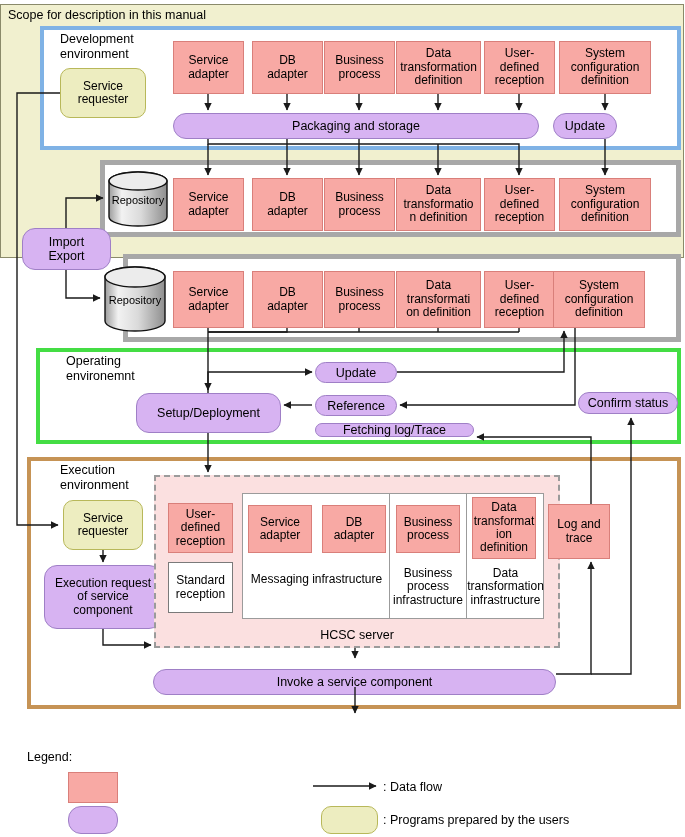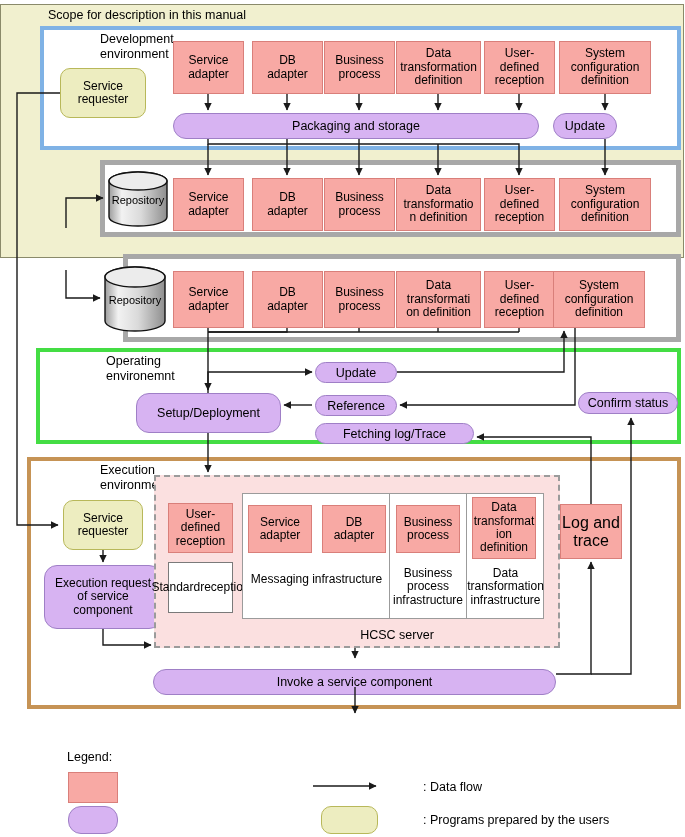--- a/index.html
+++ b/index.html
@@ -17,21 +17,21 @@
   .hcsc{background:#fbe0e0;border:2px dashed #9b9b9b;}
   .infra{background:#ffffff;border:1px solid #9b9b9b;}
   .infra-div{background:#9b9b9b;}
 
   
   .data-box{background:#f8a9a4;border:1px solid #d97f7a;color:#000;}
   .op-box{background:#d7b3f2;border:1px solid #9f7fc6;border-radius:13px;color:#000;}
   .user-box{background:#ededc0;border:1px solid #b8b85a;border-radius:10px;color:#000;}
   .plain-box{background:#ffffff;border:1px solid #7a7a7a;color:#000;}
 
-  .lbl{position:absolute;color:#000;line-height:1.15;margin-left:40px;}
+  .lbl{position:absolute;color:#000;line-height:1.15;}
 
   
   .lg-swatch-data{background:#f8a9a4;border:1px solid #d97f7a;}
   .lg-swatch-op{background:#d7b3f2;border:1px solid #9f7fc6;border-radius:13px;}
   .lg-swatch-user{background:#ededc0;border:1px solid #b8b85a;border-radius:10px;}
 
   svg.overlay{position:absolute;left:0;top:0;width:685px;height:837px;pointer-events:none;}
   svg.cyl{overflow:visible;}
 </style>
 </head>
@@ -123,20 +123,24 @@
     <span>User-</span>
     <span>defined</span>
     <span>reception</span>
   </div>
   <div class="abs data-box ctr" style="left:559px;top:178px;width:92px;height:53px;flex-direction:column;font-size:12px;">
     <span>System</span>
     <span>configuration</span>
     <span>definition</span>
   </div>
 
+  <div class="abs op-box ctr" style="left:22px;top:228px;width:89px;height:42px;flex-direction:column;font-size:12.5px;">
+    <span>Import</span>
+    <span>Export</span>
+  </div>
 
   <div class="abs repoframe" style="left:123px;top:254px;width:558px;height:88px;"></div>
 
   <svg class="abs cyl" style="left:104px;top:266px;width:62px;height:66px;" viewBox="0 0 62 66">
     <defs>
       <linearGradient id="cylg2" x1="0" y1="0" x2="1" y2="0">
         <stop offset="0%" stop-color="#9d9d9d"></stop>
           <stop offset="22%" stop-color="#f2f2f2"></stop>
         <stop offset="55%" stop-color="#dadada"></stop>
           <stop offset="100%" stop-color="#8e8e8e"></stop>
@@ -181,21 +185,21 @@
 
   <div class="abs op-box ctr" style="left:136px;top:393px;width:145px;height:40px;font-size:12.5px;">
     <span>Setup/Deployment</span>
   </div>
   <div class="abs op-box ctr" style="left:315px;top:362px;width:82px;height:21px;font-size:12.5px;">
     <span>Update</span>
   </div>
   <div class="abs op-box ctr" style="left:315px;top:395px;width:82px;height:21px;font-size:12.5px;">
     <span>Reference</span>
   </div>
-  <div class="abs op-box ctr" style="left:315px;top:423px;width:159px;height:21px;font-size:12.5px;">
+  <div class="abs op-box ctr" style="left:315px;top:423px;width:159px;height:14px;font-size:12.5px;">
     <span>Fetching log/Trace</span>
   </div>
   <div class="abs op-box ctr" style="left:578px;top:392px;width:100px;height:22px;font-size:12.5px;">
     <span>Confirm status</span>
   </div>
 
   <div class="abs execenv" style="left:27px;top:457px;width:654px;height:252px;"></div>
   <div class="lbl" style="left:60px;top:463px;font-size:12.5px;">Execution</div>
   <div class="lbl" style="left:60px;top:478px;font-size:12.5px;">environment</div>
 
@@ -210,21 +214,21 @@
   </div>
 
   <div class="abs hcsc" style="left:154px;top:475px;width:406px;height:173px;"></div>
   <div class="lbl ctr" style="left:154px;top:627px;width:406px;height:16px;font-size:12.5px;">HCSC server</div>
 
   <div class="abs data-box ctr" style="left:168px;top:503px;width:65px;height:50px;flex-direction:column;font-size:12px;">
     <span>User-</span>
     <span>defined</span>
     <span>reception</span>
   </div>
-  <div class="abs plain-box ctr" style="left:168px;top:562px;width:65px;height:51px;font-size:12px;">
+  <div class="abs plain-box ctr" style="left:168px;top:562px;width:65px;height:51px;flex-direction:column;font-size:12px;">
     <span>Standard</span>
     <span>reception</span>
   </div>
 
   <div class="abs infra" style="left:242px;top:493px;width:302px;height:126px;"></div>
   <div class="abs infra-div" style="left:389px;top:494px;width:1px;height:124px;"></div>
   <div class="abs infra-div" style="left:466px;top:494px;width:1px;height:124px;"></div>
 
   <div class="abs data-box ctr" style="left:248px;top:505px;width:64px;height:48px;flex-direction:column;font-size:12px;">
     <span>Service</span>
@@ -252,21 +256,21 @@
     <span>process</span>
     <span>infrastructure</span>
   </div>
 
   <div class="abs ctr" style="left:467px;top:560px;width:77px;height:54px;flex-direction:column;font-size:12px;">
     <span>Data</span>
     <span>transformation</span>
     <span>infrastructure</span>
   </div>
 
-  <div class="abs data-box ctr" style="left:560px;top:504px;width:62px;height:55px;flex-direction:column;font-size:16px;">
+  <div class="abs data-box ctr" style="left:548px;top:504px;width:62px;height:55px;flex-direction:column;font-size:12px;">
     <span>Log  and</span>
     <span>trace</span>
   </div>
 
   <div class="abs op-box ctr" style="left:153px;top:661px;width:403px;height:26px;font-size:12.5px;margin-top:8px;">
     <span>Invoke a service component</span>
   </div>
 
 
   <div class="lbl" style="left:27px;top:750px;font-size:12.5px;">Legend:</div>

